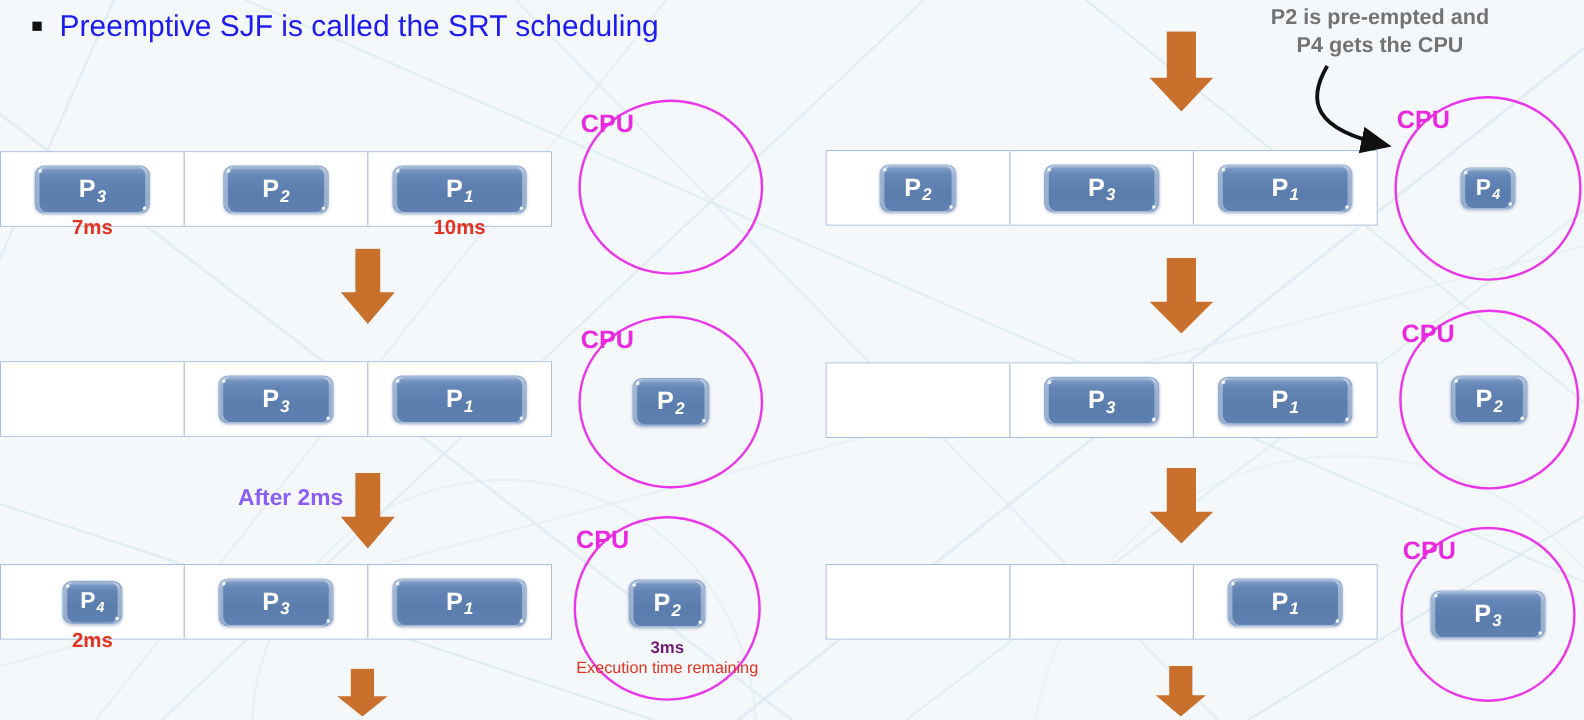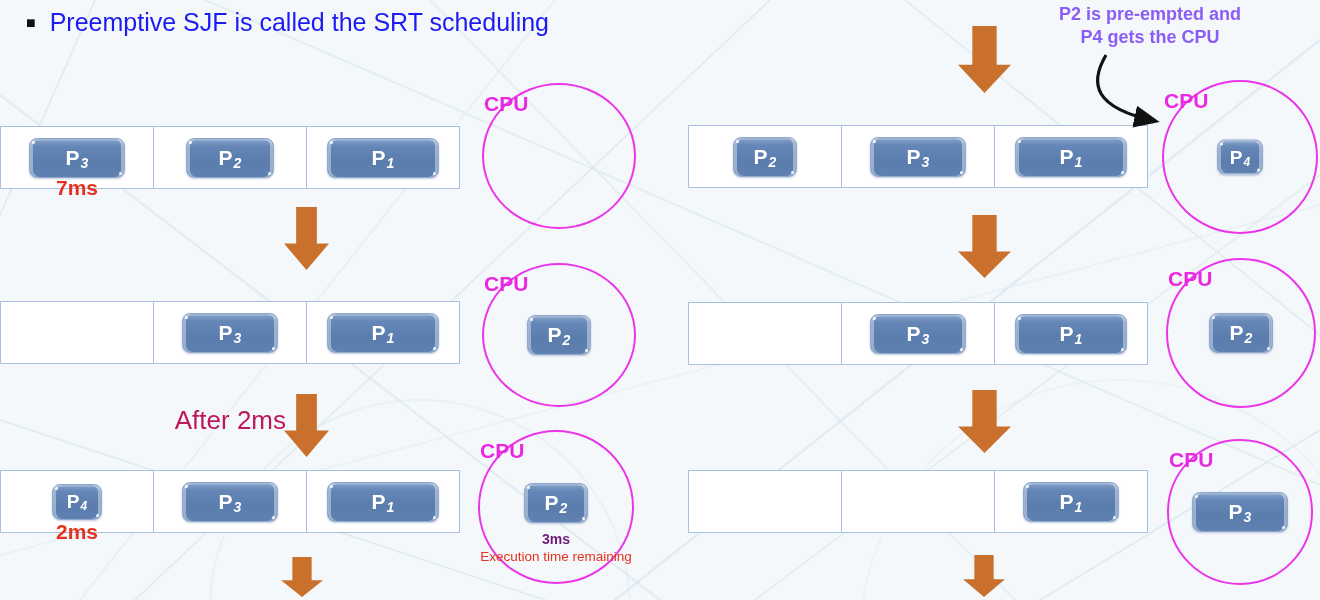--- a/index.html
+++ b/index.html
@@ -9,30 +9,30 @@
     font-family:"Liberation Sans", sans-serif;
   }
   .bg-lines{position:absolute; left:0; top:0; z-index:0;}
 
   
   .title{position:absolute; left:26px; top:8px; z-index:5; font-size:25px; color:#1b1bf2; white-space:nowrap;}
   .title .bullet{color:#111; font-size:16px; margin-right:14px; position:relative; top:-3px;}
 
   
   .annot{position:absolute; left:1015px; top:3px; width:270px; z-index:5; text-align:center;
-         font-size:18px; line-height:23px; font-weight:bold; color:#8b5cf6;}
+         font-size:18px; line-height:23px; font-weight:bold; color:#737373;}
 
   
   .qtable{position:absolute; display:flex; width:460px; height:63px; z-index:2;
           background:#fff; border:1.5px solid #a9c0e2; box-sizing:border-box;}
   .cell{flex:1; position:relative; display:flex; align-items:center; justify-content:center;
         border-left:1.5px solid #a9c0e2; background:#fff;}
   .cell:first-child{border-left:none;}
   .time{position:absolute; left:0; right:0; bottom:-12px; text-align:center; z-index:4;
-        font-size:21px; font-weight:bold; color:#e5321f;}
+        font-size:17px; font-weight:bold; color:#e5321f;}
 
   
   .chip{position:relative; height:40px; border-radius:8px; box-sizing:border-box;
         display:flex; align-items:center; justify-content:center;
         background:linear-gradient(180deg,#83a0c8 0%,#6587b7 20%,#5a7dae 60%,#5e81b1 100%);
         border:1px solid #8fa9cf;
         box-shadow: inset 3px 0 0 rgba(255,255,255,.38), inset -3px 0 0 rgba(255,255,255,.38),
                     inset 0 2px 1px rgba(255,255,255,.22), 0 1px 2px rgba(60,90,140,.3);
         color:#fff; font-weight:bold;}
   .chip::before{content:""; position:absolute; left:2px; top:2px; width:3px; height:3px;
@@ -55,21 +55,21 @@
          color:#701a75; font-weight:bold; font-size:14px; z-index:3;}
   .note2{position:absolute; left:50%; top:117px; transform:translateX(-50%); white-space:nowrap;
          color:#e5321f; font-weight:normal; font-size:13.5px; z-index:3;}
 
   
   .arrow{position:absolute; z-index:2; background:#c9712c;
          clip-path:polygon(27% 0,73% 0,73% 58%,100% 58%,50% 100%,0 58%,27% 58%);}
 
   
   .after{position:absolute; left:120px; top:405px; width:166px; text-align:right; z-index:3;
-         font-size:26px; font-weight:normal; color:#be185d;}
+         font-size:19px; font-weight:bold; color:#8b5cf6;}
 
   .blkarrow{position:absolute; left:1085px; top:48px; z-index:4;}
 
   
   #tL1{left:0;   top:126px;} #tL2{left:0;   top:301px;} #tL3{left:0;   top:470px;}
   #tR1{left:688px; top:125px;} #tR2{left:688px; top:302px;} #tR3{left:688px; top:470px;}
   #cL1{left:482px; top:83px;  width:154px; height:146px;}
   #cL2{left:482px; top:263px; width:154px; height:144px;}
   #cL3{left:478px; top:430px; width:156px; height:154px;}
   #cR1{left:1162px; top:80px;  width:156px; height:154px;}
@@ -137,20 +137,21 @@
       <div class="chip w88">
         <span class="pl">P</span>
           <span class="ps">2</span>
       </div>
     </div>
     <div class="cell">
       <div class="chip w112">
         <span class="pl">P</span>
           <span class="ps">1</span>
       </div>
+      <div class="time">10ms</div>
     </div>
   </div>
   <div class="cpu" id="cL1">
     <div class="cpu-label">CPU</div>
   </div>
   <div class="arrow" id="aL1"></div>
 
   <div class="qtable" id="tL2">
     <div class="cell"></div>
     <div class="cell">

